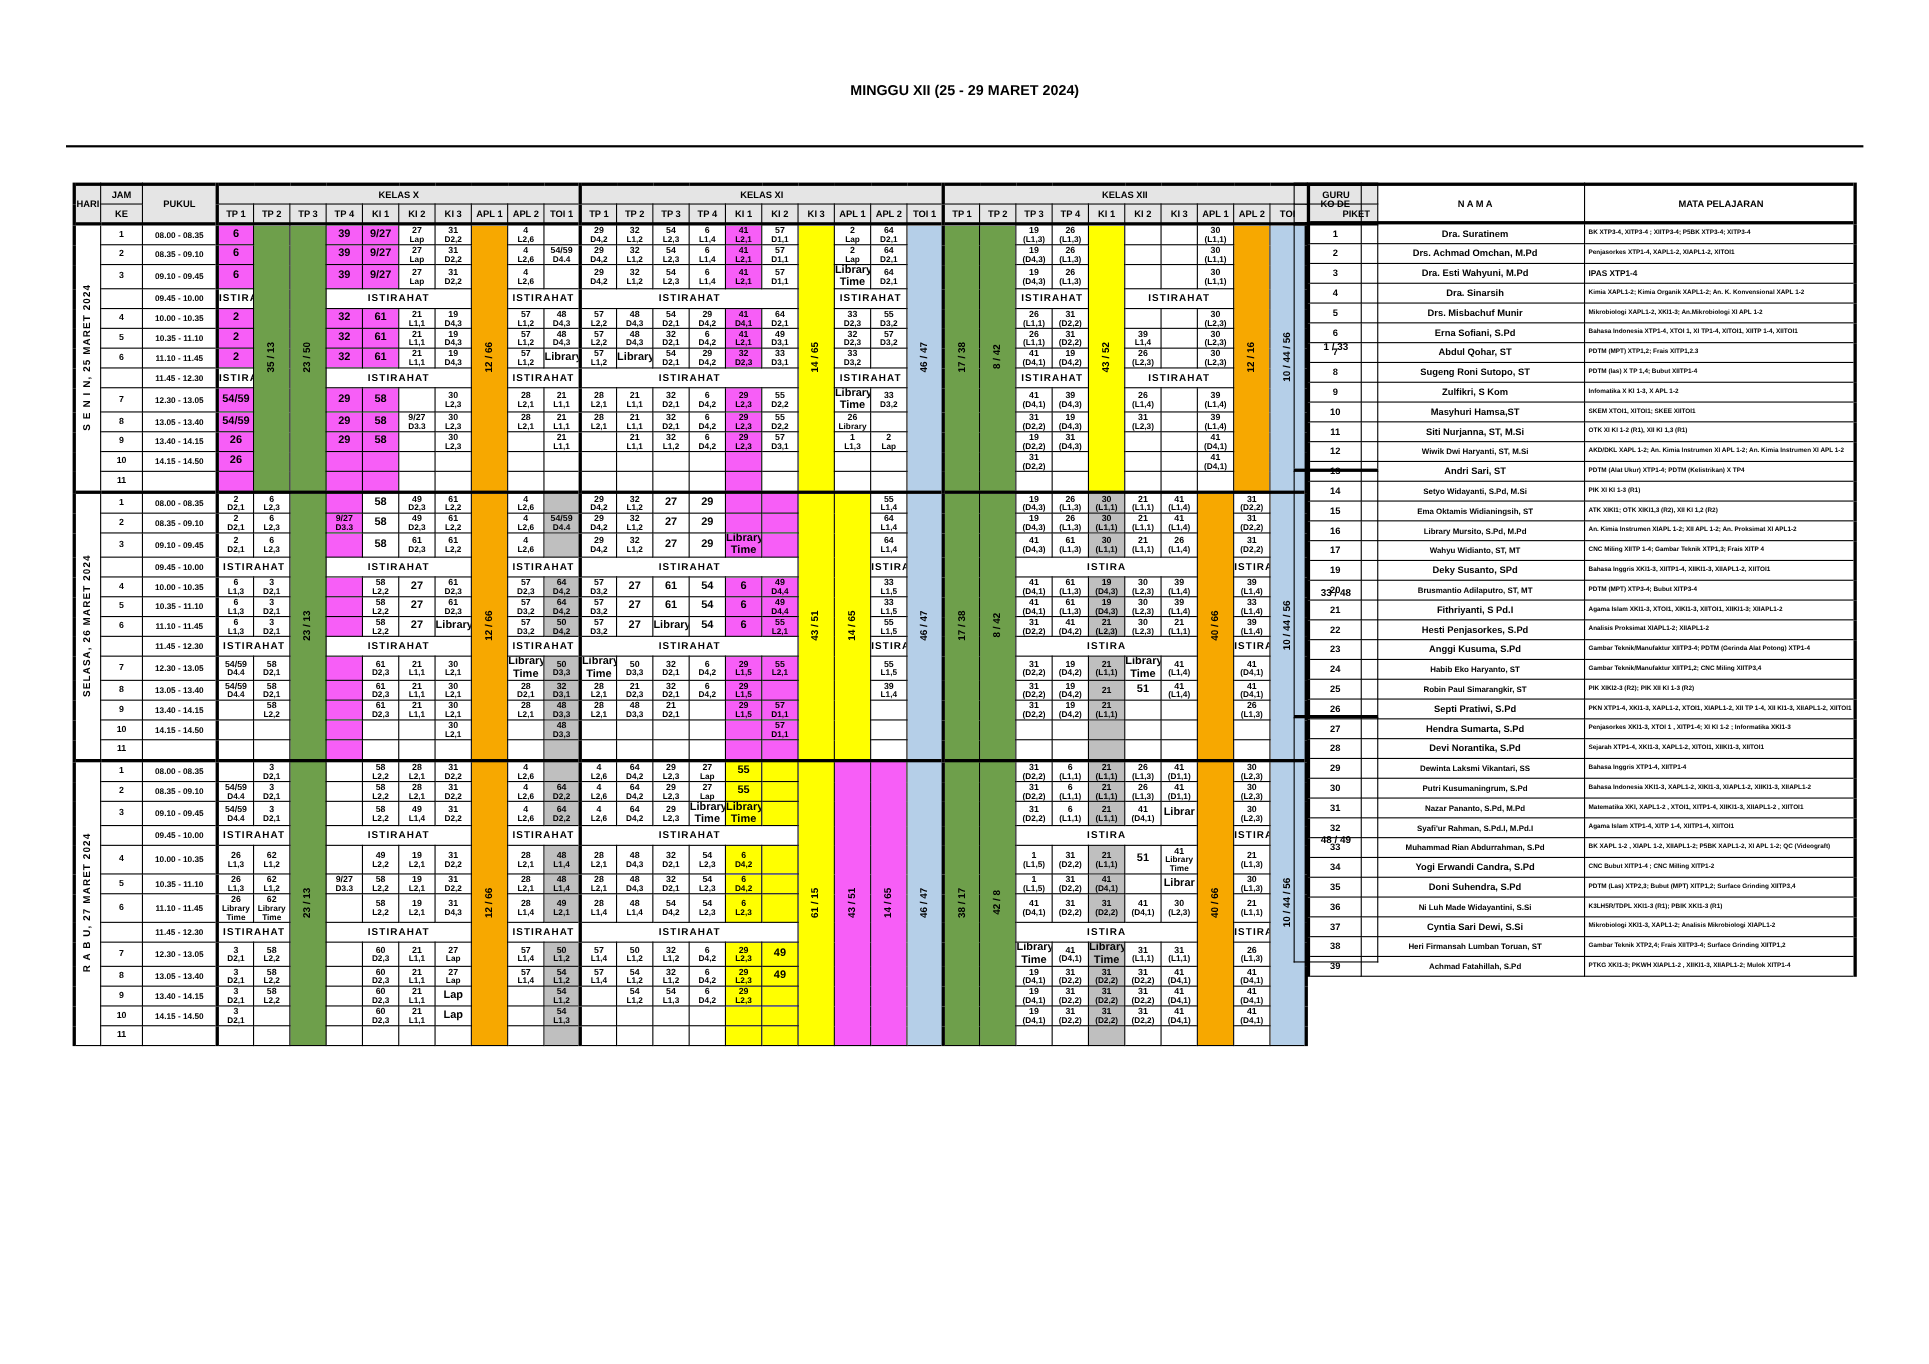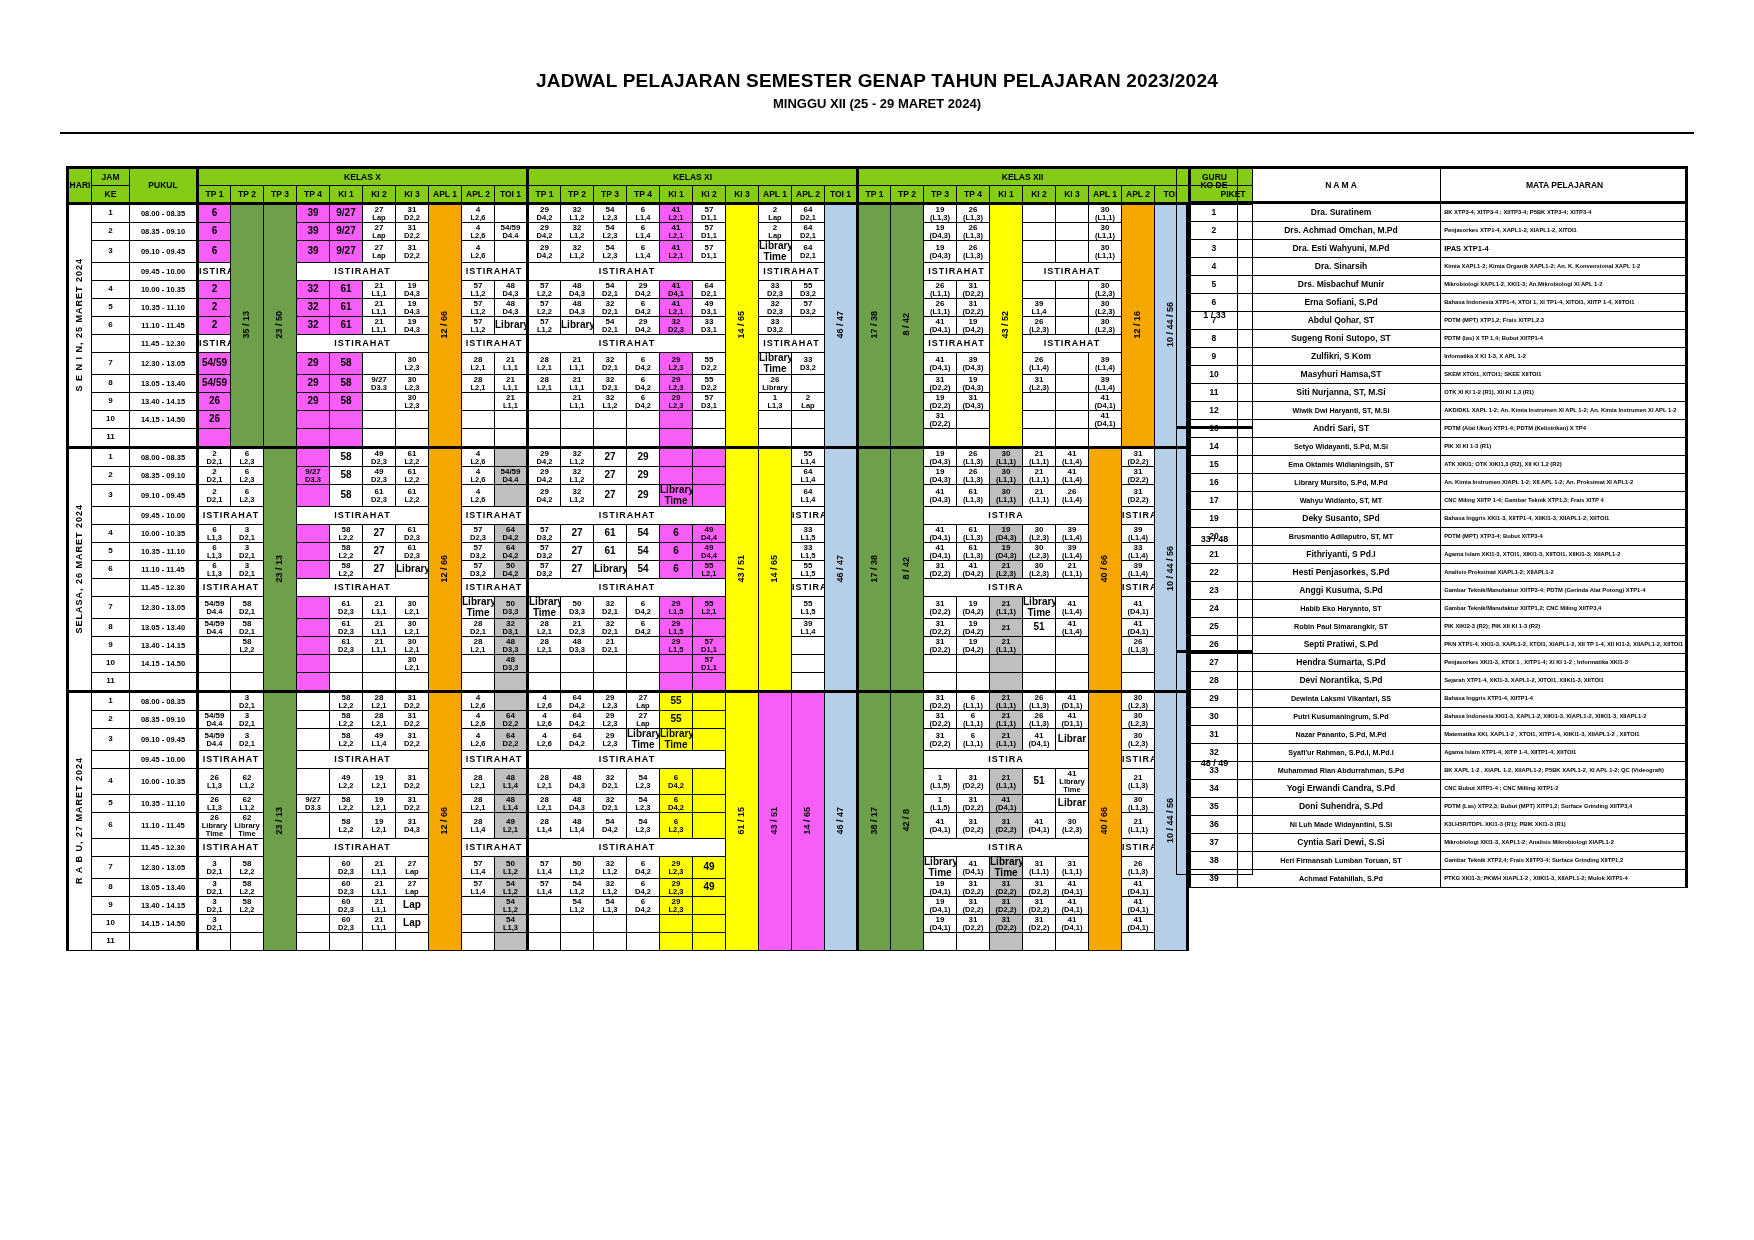--- a/index.html
+++ b/index.html
@@ -19,21 +19,21 @@
   
   table{border-collapse:collapse;table-layout:fixed;}
   td,th{border:1px solid #000;padding:0;margin:0;font-size:8px;text-align:center;
         vertical-align:middle;overflow:hidden;font-weight:bold;line-height:1.05;}
 
   .main-wrap{position:absolute;left:66px;top:166px;}
   .grid-tbl{width:1110px;}
   .grid-tbl td{height:17px;}
 
   
-  .hdr td{height:16px;font-size:8.5px;background:#84cc16;}
+  .hdr td{height:16px;font-size:8.5px;background:#e5e5e5;}
   .grp-x{background:#ffff00;}
   .grp-xi{background:#1ab0ef;}
   .grp-xii{background:#00a651;}
 
   .vthick-l{border-left:3px solid #000;}
   .vthick-r{border-right:3px solid #000;}
   .hthick-t{border-top:3px solid #000;}
 
   
   .c-pink{background:#f75ef7;}
@@ -66,21 +66,20 @@
   .tea-mp.sm{font-size:5.8px;line-height:7px;}
   .tea-nama.sm{font-size:7.2px;line-height:8px;}
   .piket-col{width:38px;font-size:9px;}
 </style>
 </head>
 <body>
 
 <div class="page">
 
   <div class="title-block">
-    <div class="title-line1">JADWAL PELAJARAN SEMESTER GENAP TAHUN PELAJARAN 2023/2024</div>
     <div class="title-line2">MINGGU XII (25 - 29 MARET 2024)</div>
   </div>
   <div class="title-rule"></div>
 
   <div class="main-wrap">
     <table class="grid-tbl">
       <colgroup>
         <col style="width:24px">
           <col style="width:38px">
           <col style="width:68px">

